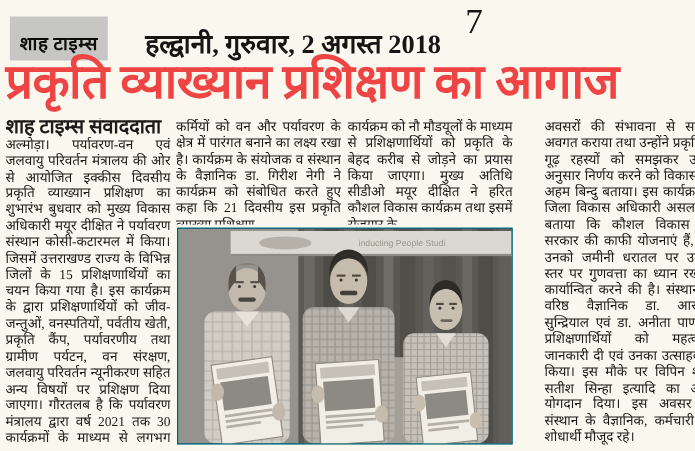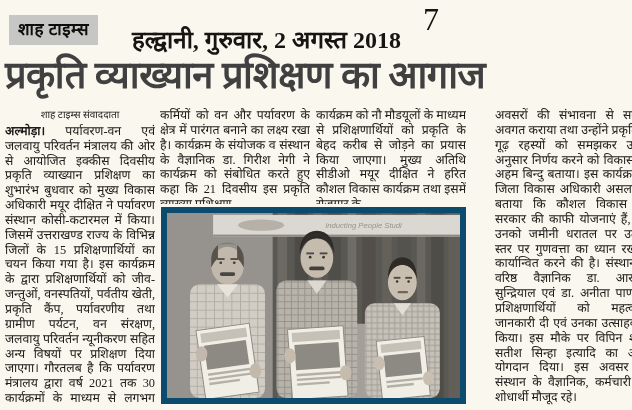--- a/index.html
+++ b/index.html
@@ -13,78 +13,77 @@
     overflow: hidden;
   }
   .badge {
     position: absolute;
     left: 9px; top: 15px;
     background: #c6c6c4;
     color: #0d0d0d;
     font-weight: bold;
     font-size: 17px;
     line-height: 1;
-    padding: 6px 9px 7px 9px;
+    padding: 16px 9px 7px 9px;
     letter-spacing: 0.5px;
   }
   .dateline {
     position: absolute;
     left: 132px; top: 22px;
     font-weight: bold;
     font-size: 24px;
     white-space: nowrap;
   }
   .pageno {
     position: absolute;
     left: 423px; top: 1px;
     font-size: 32px;
     font-weight: 400;
   }
   .headline {
     position: absolute;
     left: 5px; top: 50px;
     width: 624px;
     margin: 0;
-    font-size: 38px;
+    font-size: 44px;
     line-height: 50px;
     font-weight: bold;
-    color: #404040;
+    color: #ef4444;
     white-space: nowrap;
     letter-spacing: -0.5px;
   }
   .col {
     position: absolute;
     top: 108px;
     font-size: 12.3px;
     line-height: 14.85px;
     text-align: justify;
     overflow: hidden;
     color: #1c1a18;
   }
   .col p { margin: 0; }
   .col-1 { left: 5px;   width: 150px; height: 298px; }
   .col-2 { left: 160px; width: 150px; height: 96px; }
   .col-3 { left: 316px; width: 150px; height: 96px; }
   .col-4 { left: 471px; width: 156px; height: 298px; margin-left: 24px; }
   .byline {
-    text-align: center;
-    font-weight: normal;
-    font-size: 10px;
+    text-align: left;
+    font-weight: bold;
+    font-size: 18px;
     margin: 0 0 1px 0;
   }
-  .lead-city { font-weight: bold; }
+  .lead-city { font-weight: normal; }
   .photo {
     position: absolute;
     left: 161px; top: 207px;
     width: 305px; height: 197px;
     margin: 0;
-    border: 6px solid #0c4a6e;
+    border: 1px solid #0c4a6e;
     background: #14b8a6;
     box-sizing: border-box;
-    font-style: italic;
   }
   .photo svg { display: block; width: 100%; height: 100%; }
 </style>
 </head>
 <body>
 
 <div class="page">
 
   <div class="badge">शाह टाइम्स</div>
   <div class="dateline">हल्द्वानी, गुरुवार, 2 अगस्त 2018</div>

